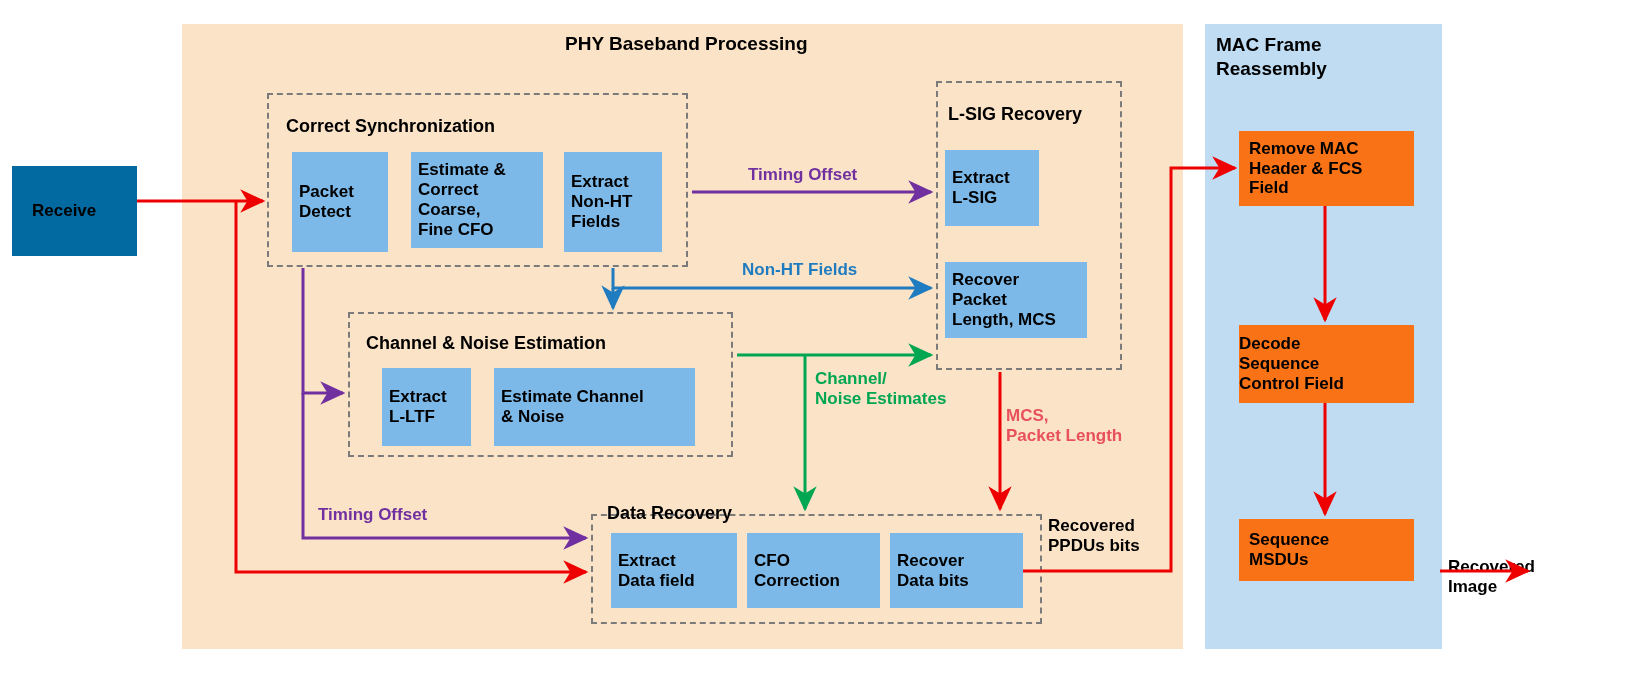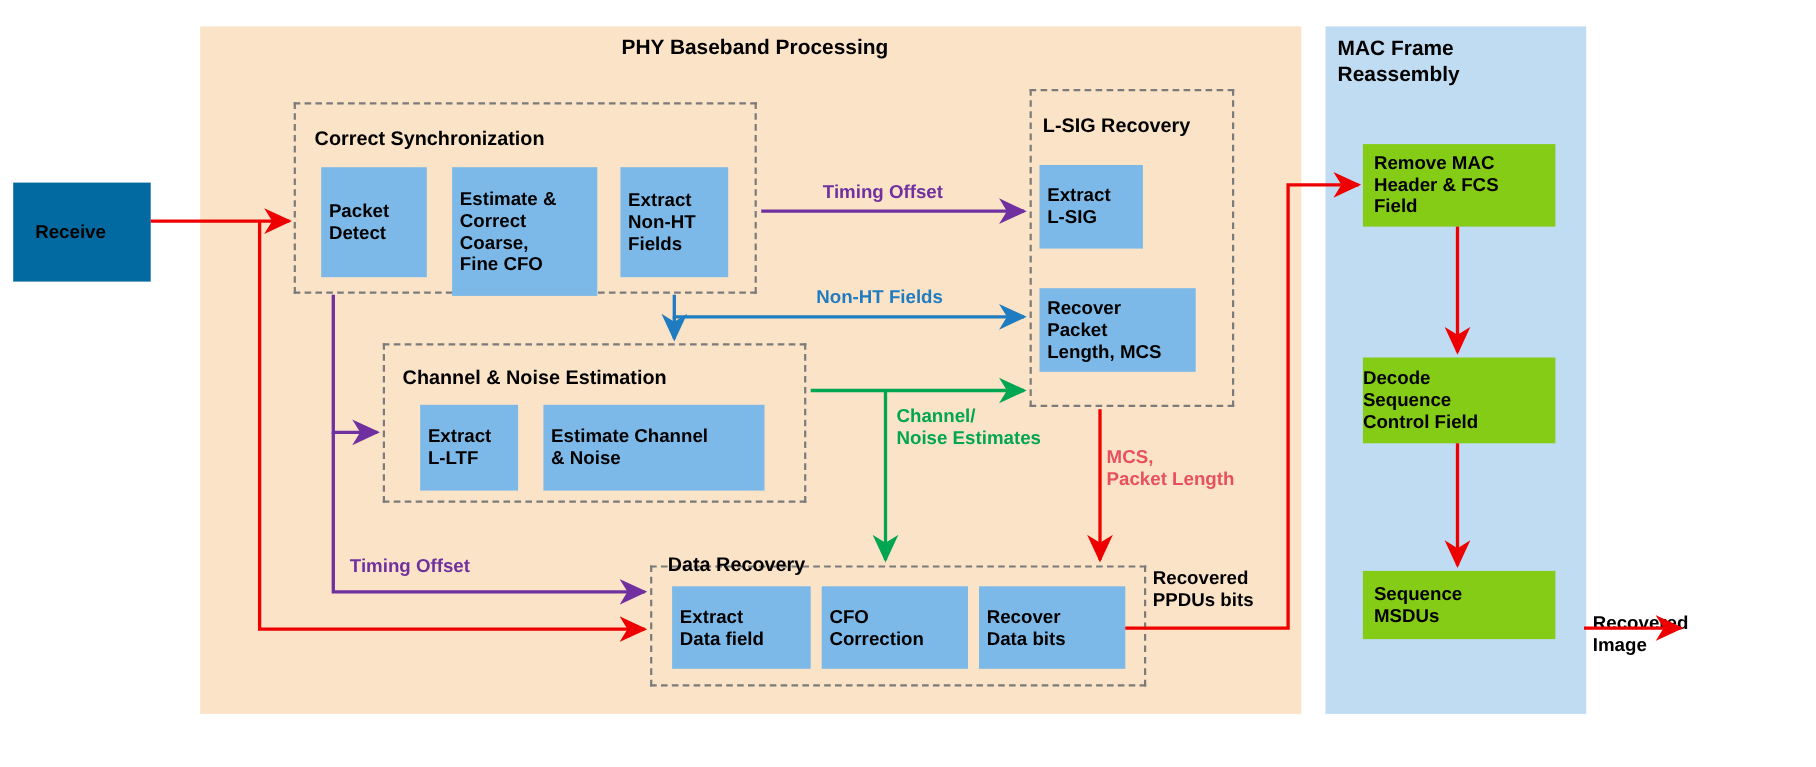--- a/index.html
+++ b/index.html
@@ -52,21 +52,21 @@
     align-items: center;
     font-weight: bold;
     font-size: 17px;
     line-height: 1.17;
     color: #000000;
     white-space: pre-line;
     padding-left: 7px;
     padding-right: 2px;
   }
   .blk-blue { background: #7cb9e8; }
-  .blk-orange { background: #84cc16; }
+  .blk-orange { background: #f97316; }
   .blk-green { background: #0369a1; }
   .edge-label {
     position: absolute;
     font-weight: bold;
     font-size: 17px;
     line-height: 1.2;
     white-space: pre-line;
   }
   .lbl-purple { color: #7030a0; }
   .lbl-blue   { color: #1f7cc0; }
@@ -89,21 +89,21 @@
   <div class="panel-title" style="left:1216px; top:33px; width:215px;">MAC Frame
 Reassembly</div>
 
   <div class="blk blk-green" style="left:12px; top:166px; width:125px; height:90px; padding-left:20px;">Receive</div>
 
   <div class="group" style="left:267px; top:93px; width:421px; height:174px;"></div>
   <div class="group-title" style="left:286px; top:116px;">Correct Synchronization</div>
 
   <div class="blk blk-blue" style="left:292px; top:152px; width:96px; height:100px;">Packet
 Detect</div>
-  <div class="blk blk-blue" style="left:411px; top:152px; width:132px; height:117px;">Estimate &amp;
+  <div class="blk blk-blue" style="left:411px; top:152px; width:132px; height:96px;">Estimate &amp;
 Correct
 Coarse,
 Fine CFO</div>
   <div class="blk blk-blue" style="left:564px; top:152px; width:98px; height:100px;">Extract
 Non-HT
 Fields</div>
 
   <div class="group" style="left:936px; top:81px; width:186px; height:289px;"></div>
   <div class="group-title" style="left:948px; top:104px;">L-SIG Recovery</div>
 

